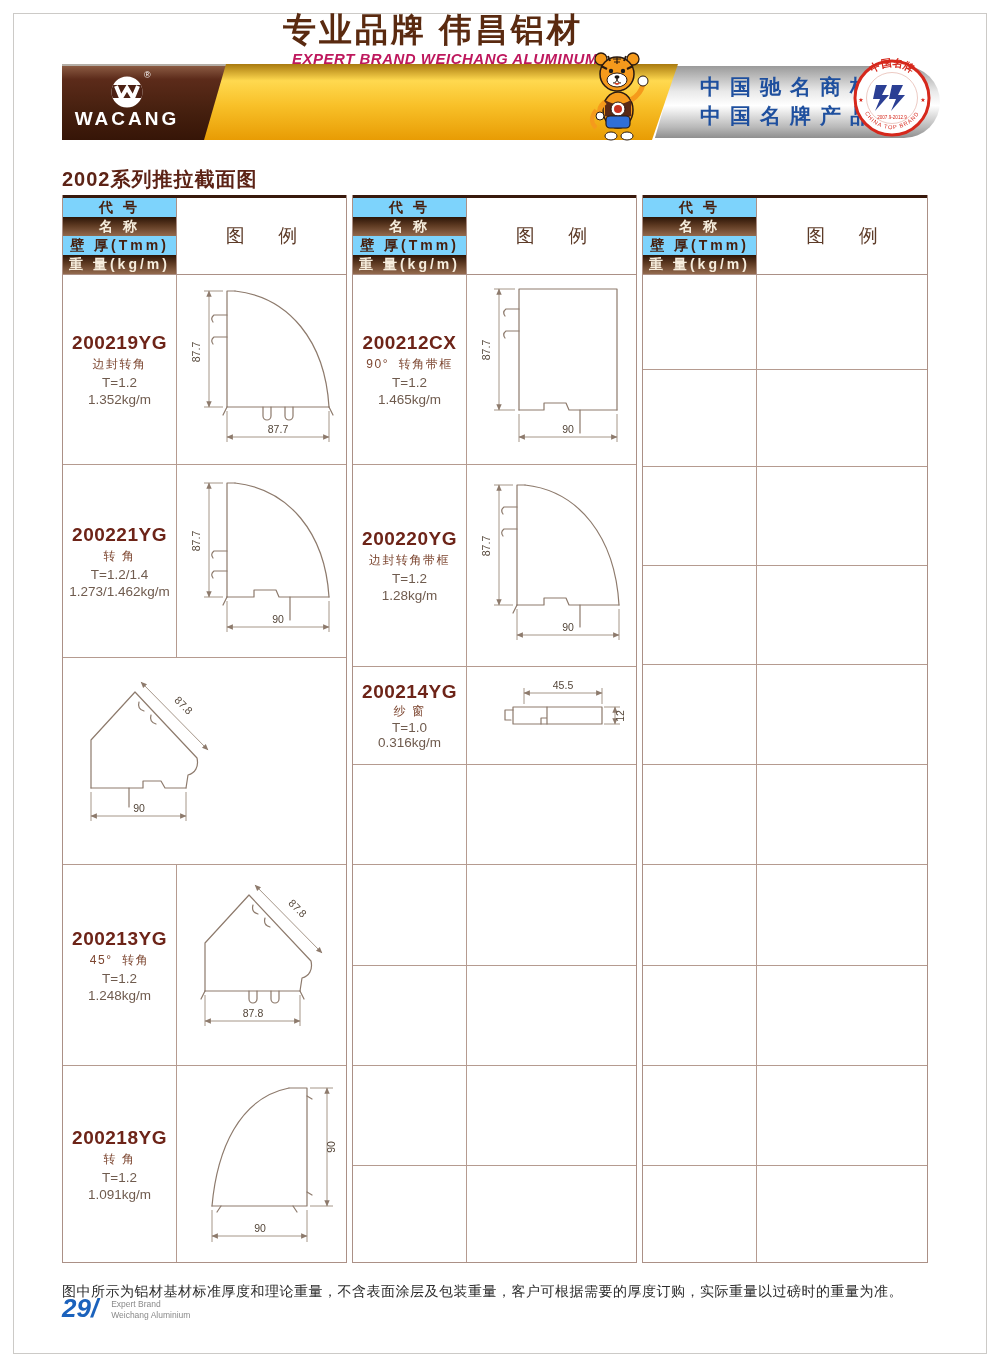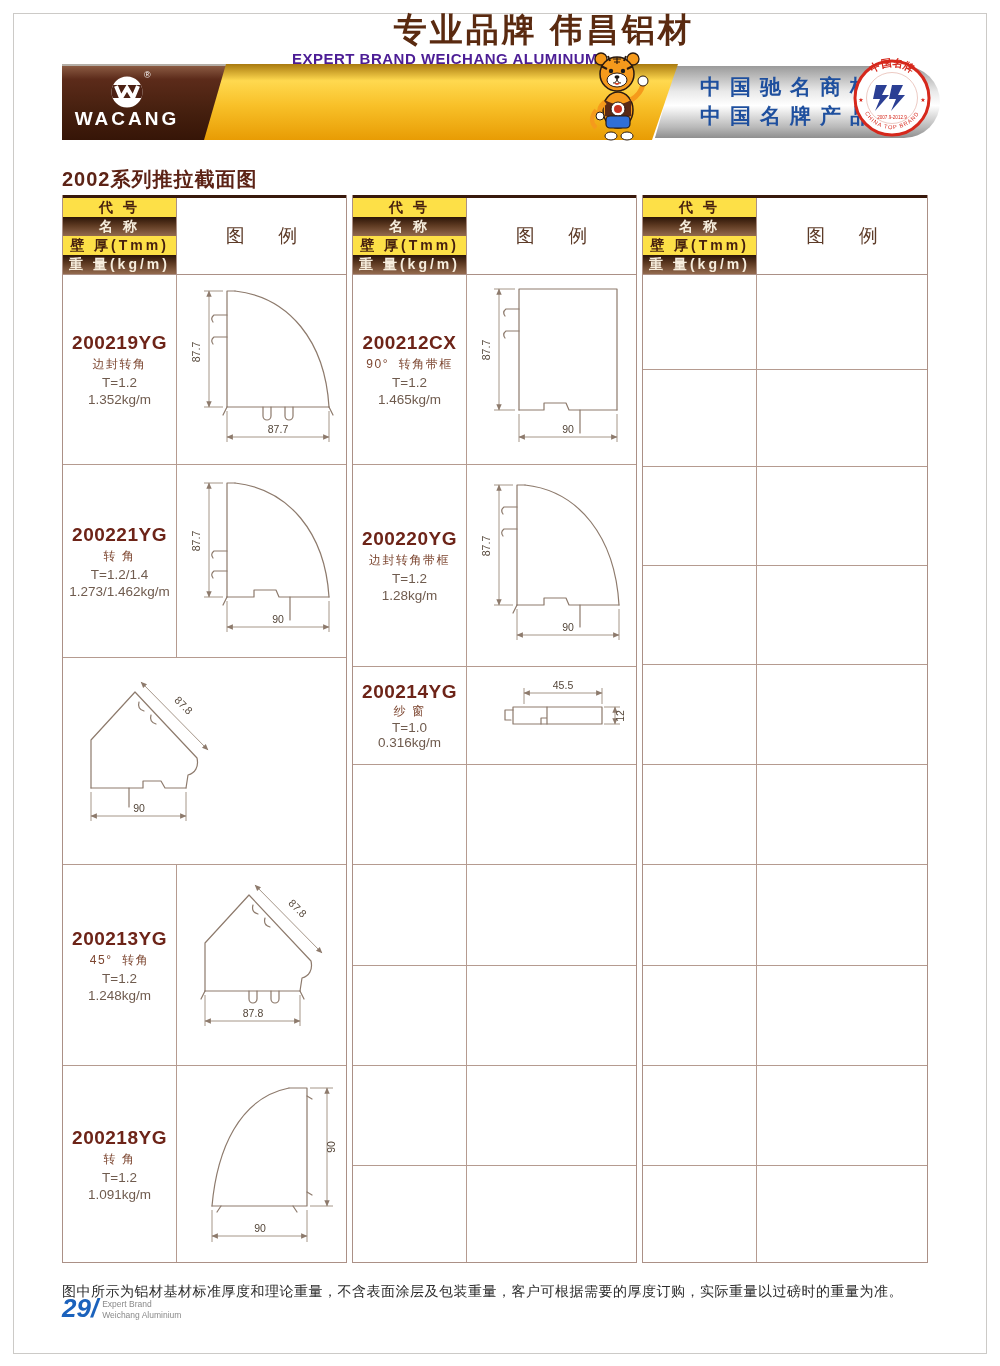--- a/index.html
+++ b/index.html
@@ -16,40 +16,40 @@
      clip-path:polygon(0 0,100% 0,calc(100% - 22px) 100%,0 100%);
      border-top:2px solid #b4aea6;}
   .gold-band{position:absolute;left:190px;top:64px;width:488px;height:76px;z-index:2;
      background:linear-gradient(180deg,#a97a10 0%,#ffd94f 22%,#f8c028 55%,#e89c04 100%);
      clip-path:polygon(0 0,100% 0,calc(100% - 26px) 100%,0 100%);}
   .silver-band{position:absolute;left:646px;top:66px;width:294px;height:72px;z-index:1;
      background:linear-gradient(180deg,#9a9a9a 0%,#e9e9e9 35%,#ffffff 55%,#b9b9b9 85%,#8f8f8f 100%);
      border-radius:0 36px 36px 0;overflow:hidden;}
   .silver-band .cut{position:absolute;left:-16px;top:-8px;width:34px;height:92px;
      background:#fff;transform:rotate(16deg);}
-  .brand-cn{position:absolute;left:224px;top:8px;width:470px;text-align:right;z-index:4;
+  .brand-cn{position:absolute;left:198px;top:8px;width:470px;text-align:center;z-index:4;
      font-size:33px;font-weight:bold;color:#5a2a10;letter-spacing:3px;}
   .brand-en{position:absolute;left:210px;top:50px;width:470px;text-align:center;z-index:4;
-     font-size:15px;font-weight:bold;color:#4c1d95;letter-spacing:.5px;}
+     font-size:15px;font-weight:bold;color:#be185d;letter-spacing:.5px;font-style:italic;}
   .wacang-text{position:absolute;left:72px;top:108px;width:110px;text-align:center;z-index:4;
      font-size:19px;font-weight:bold;color:#fff;letter-spacing:3px;}
   .reg-mark{position:absolute;left:144px;top:70px;z-index:4;font-size:9px;color:#fff;}
   .honor-lines{position:absolute;left:700px;top:72px;z-index:2;color:#1e4f9e;
      font-size:21px;font-weight:bold;letter-spacing:9px;line-height:1.4;white-space:nowrap;}
   
   .page-title{position:absolute;left:62px;top:166px;font-size:20px;font-weight:bold;
      color:#5c2316;letter-spacing:1px;}
   
   .grp{position:absolute;top:195px;height:1068px;border:1px solid #ab9086;border-top:none;overflow:hidden;background:#fff;}
   .ghead{display:flex;height:80px;border-top:3px solid #38190c;border-bottom:1px solid #ab9086;}
   .ghead-left{width:114px;border-right:1px solid #ab9086;display:flex;flex-direction:column;}
   .hrow{flex:1;display:flex;align-items:center;justify-content:center;
         font-weight:bold;font-size:14px;letter-spacing:3px;white-space:nowrap;}
   .hrow.br{background:linear-gradient(180deg,#2c1507 0%,#5e3a22 45%,#936a4e 100%);color:#f6eddd;}
-  .hrow.wh{color:#46200f;background:#fde047;}
+  .hrow.wh{color:#46200f;background:#7dd3fc;}
   .ghead-right{flex:1;display:flex;align-items:center;justify-content:center;
         font-size:19px;color:#5d3b28;letter-spacing:14px;padding-left:14px;white-space:nowrap;}
   .row{display:flex;border-bottom:1px solid #b59b90;}
   .grp .row:last-child{border-bottom:none;}
   .cell-label{width:114px;border-right:1px solid #b59b90;display:flex;flex-direction:column;
         justify-content:center;align-items:center;gap:2px;padding:4px 2px;text-align:center;}
   .cell-diagram{flex:1;position:relative;}
   .code{font-size:19px;font-weight:bold;color:#6d2418;letter-spacing:.5px;}
   .pname{font-size:12px;color:#7c452f;letter-spacing:1.5px;white-space:pre;}
   .pt,.pw{font-size:13.5px;color:#6f5b4e;}
@@ -57,21 +57,21 @@
   .cell-diagram svg{position:absolute;left:0;top:0;}
   .prof{stroke:#8d7a6c;stroke-width:1.2;fill:none;stroke-linecap:round;stroke-linejoin:round;}
   .dim{stroke:#9b8a7c;stroke-width:.9;fill:none;}
   svg text.dimtxt{font-family:"Liberation Sans","DejaVu Sans",sans-serif;
      font-size:10.5px;fill:#544639;stroke:none;}
   
   .note{position:absolute;left:62px;top:1283px;width:866px;
      font-size:14px;color:#2b2b2b;letter-spacing:.5px;}
   .pageno{position:absolute;left:62px;top:1297px;display:flex;align-items:center;}
   .pn-num{font-size:26px;font-weight:bold;font-style:italic;color:#1b62bc;line-height:.9;}
-  .pn-brand{margin-left:4px;font-size:8.5px;color:#8a8a8a;line-height:1.3;padding-top:2px;}
+  .pn-brand{margin-left:13px;font-size:8.5px;color:#8a8a8a;line-height:1.3;padding-top:2px;}
 </style>
 </head>
 <body>
 
 <svg width="0" height="0" style="position:absolute">
   <defs>
     <marker id="ah" viewBox="0 0 8 6" refX="6.5" refY="3" markerWidth="8" markerHeight="8" orient="auto-start-reverse">
       <path d="M0,0 L7,3 L0,6 Z" fill="#8d7a6c"></path>
     </marker>
   </defs>

